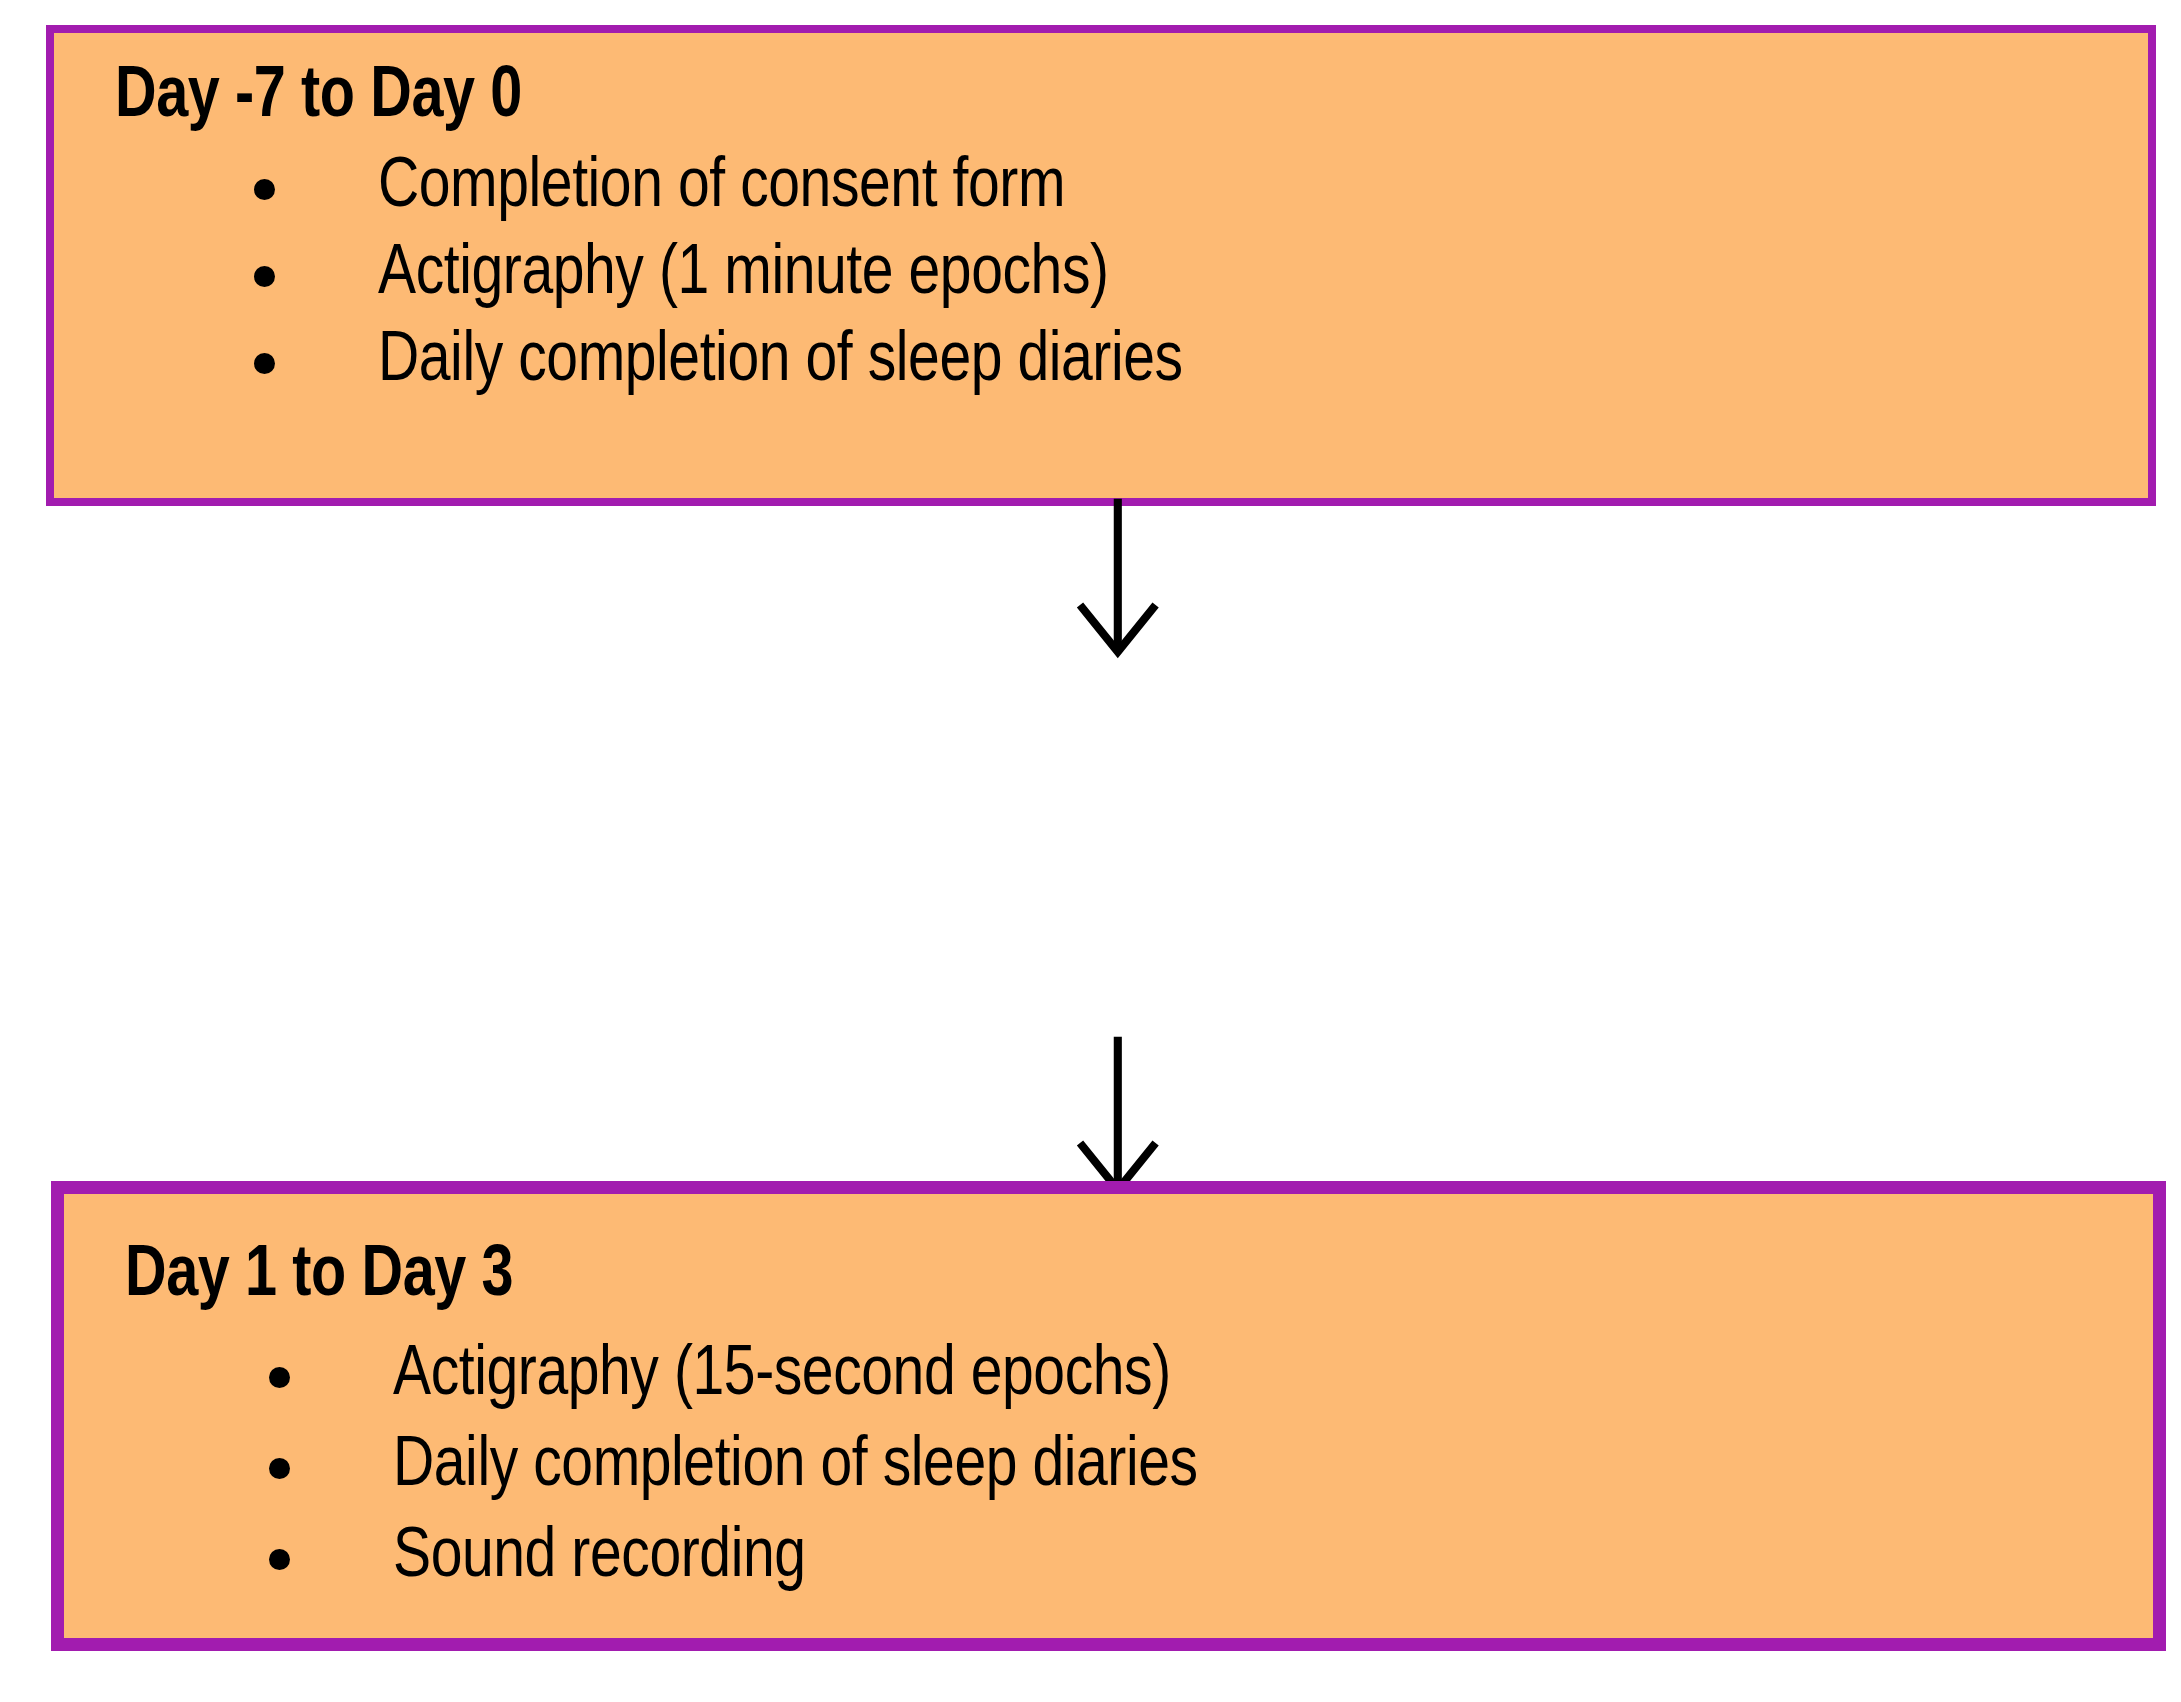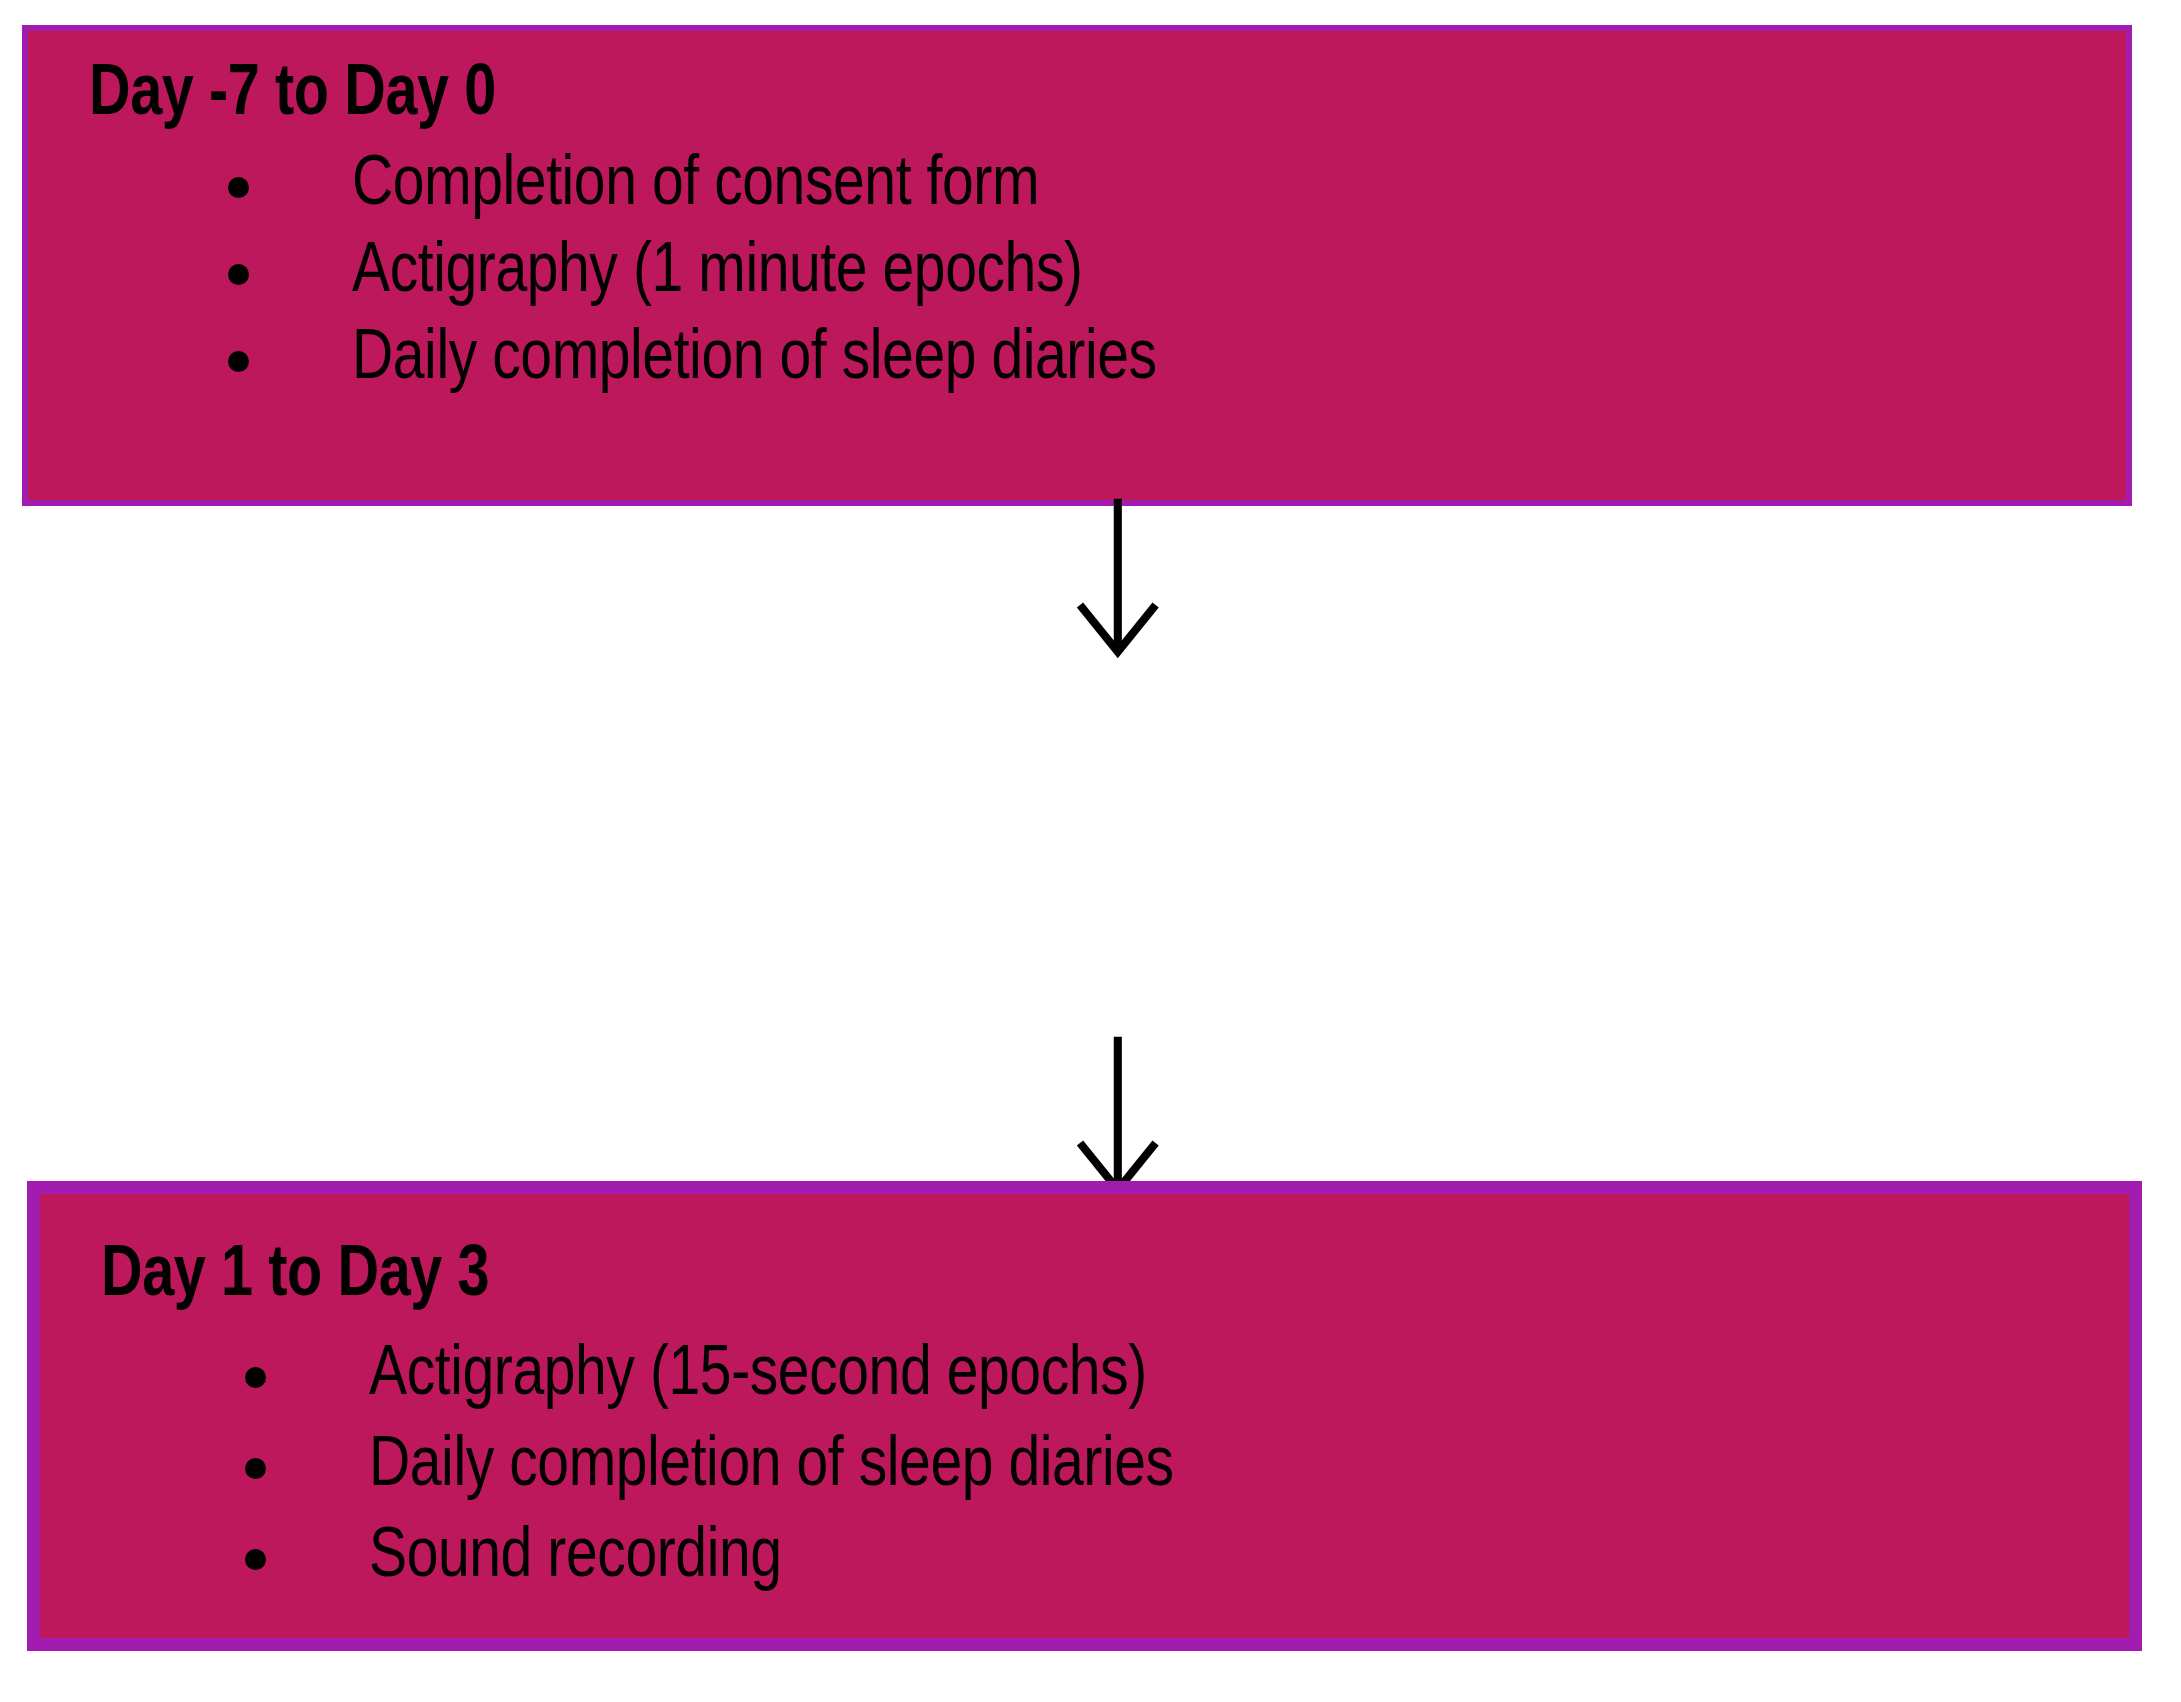--- a/index.html
+++ b/index.html
@@ -18,22 +18,23 @@
   #flowchart {
     position: relative;
     width: 2182px;
     height: 1703px;
   }
 
   
   .stage-box {
     position: absolute;
     box-sizing: border-box;
-    background: #be185d;
-    border: 6px solid #a21caf;
+    background: #fdba74;
+    border: 8px solid #a21caf;
+    margin-left: 24px;
   }
   .stage-box.thick {
     border-width: 13.5px;
     text-align: center;
   }
 
   
   #stage-box-0 {
     left: 21.6px;
     top: 25px;

